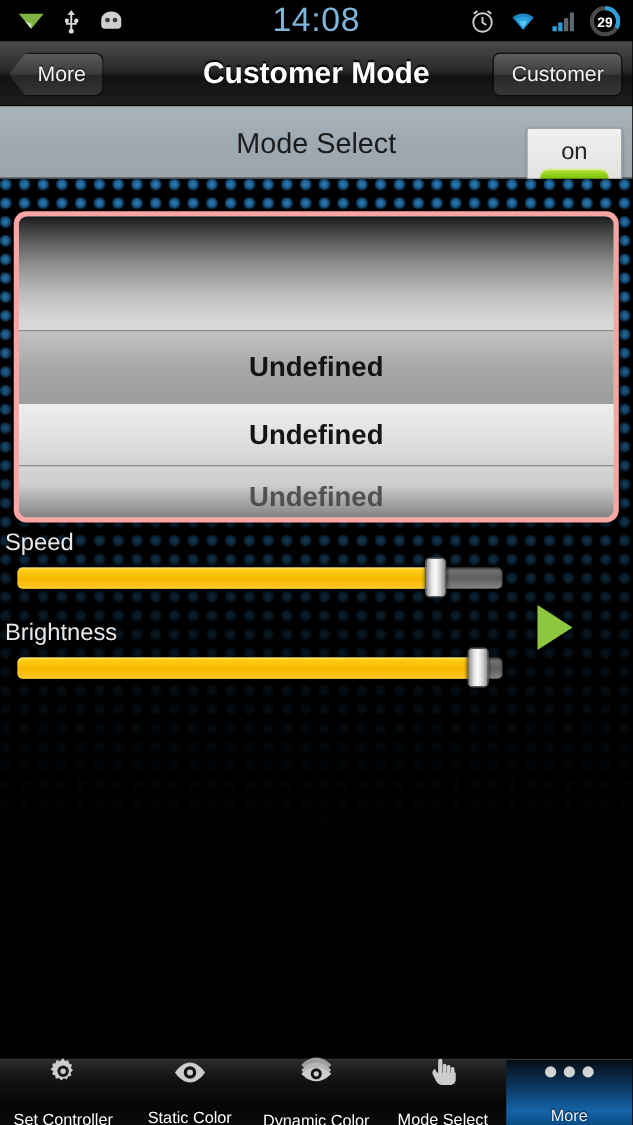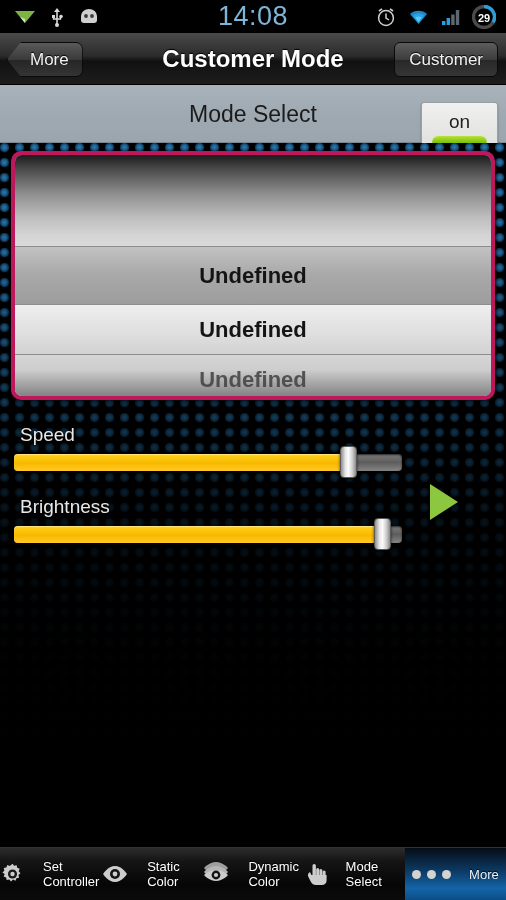--- a/index.html
+++ b/index.html
@@ -113,23 +113,23 @@
     position:absolute; inset:0;
     background:linear-gradient(to bottom, rgba(0,0,0,0) 0%, rgba(0,0,0,.10) 18%, rgba(0,0,0,.45) 38%, rgba(0,0,0,.80) 55%, rgba(0,0,0,.96) 72%, #000 85%);
   }
   .led-vign {
     position:absolute; inset:0;
     background:radial-gradient(ellipse 135% 70% at 50% 8%, rgba(0,0,0,0) 35%, rgba(0,0,0,.55) 100%);
   }
 
   
   .picker-wrap {
-    position:absolute; top:151px; left:11px;
+    position:absolute; top:169px; left:11px;
     width:484px; height:249px;
-    background:#be185d;
+    background:#fca5a5;
     border-radius:10px;
     padding:4px;
     box-shadow:0 2px 6px rgba(0,0,0,.8);
   }
   .picker {
     position:relative;
     width:100%; height:100%;
     border-radius:7px;
     overflow:hidden;
     background:#c7c7c7;
@@ -162,21 +162,21 @@
     position:absolute; left:0; right:0; bottom:0; height:26px;
     background:linear-gradient(to bottom, rgba(80,80,80,0) 0%, rgba(60,60,60,.45) 100%);
     pointer-events:none;
   }
 
   
   .ctrl { position:absolute; top:424px; left:0; width:506px; }
   .ctrl-label {
     color:#e8e8e8; font-size:19px;
     text-shadow:0 1px 2px #000, 0 0 4px #000;
-    padding-left:20px;
+    padding-left:4px;
   }
   .slider {
     position:relative;
     margin:5px 0 0 14px;
     width:388px; height:22px;
   }
   .sl-track {
     position:absolute; left:0; top:3px;
     width:388px; height:17px;
     border-radius:4px;
@@ -210,21 +210,21 @@
   
   .tabbar {
     position:absolute; bottom:0; left:0;
     width:506px; height:53px;
     background:linear-gradient(to bottom,#2c2c2c 0%,#151515 25%,#060606 70%,#0b0b0b 100%);
     display:flex;
     border-top:1px solid #333;
   }
   .tab {
     flex:1;
-    display:flex; flex-direction:row; align-items:center; justify-content:center;
+    display:flex; flex-direction:column; align-items:center; justify-content:center;
     gap:18px;
     position:relative;
   }
   .tab.more {
     background:linear-gradient(to bottom,#050d16 0%,#0d3b66 45%,#1464a8 78%,#0b4d86 100%);
   }
   .tab-label { color:#fff; font-size:13px; text-shadow:0 -1px 1px #000; }
   .tab.more .tab-label { color:#e8f3ff; }
   .tab-icon { height:26px; display:flex; align-items:center; justify-content:center; }
   .dots3 { display:flex; gap:6px; }

